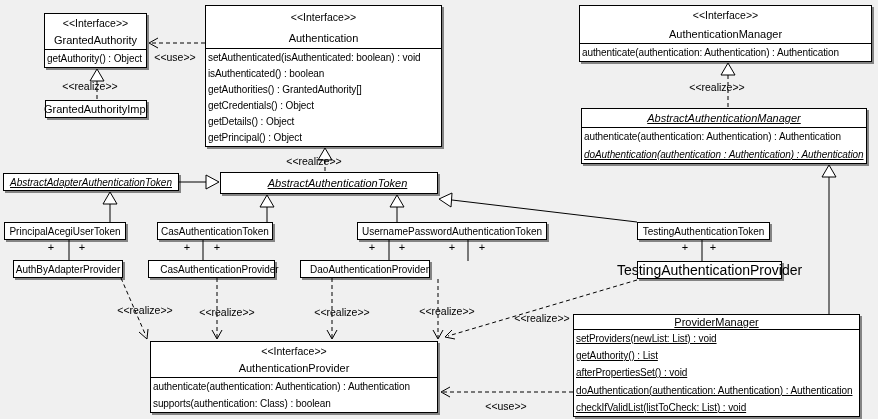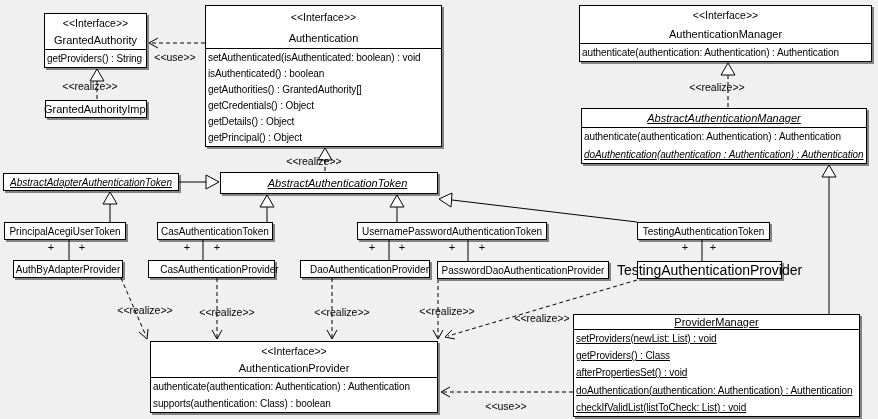--- a/index.html
+++ b/index.html
@@ -127,21 +127,21 @@
       <polyline points="450,387 441,392 450,397" fill="none" stroke="#000"></polyline>
     </g>
   </svg>
 
   <div class="box" style="left:44px;top:13px;width:103px;height:55px;">
     <div class="hdr" style="height:36px;">
       <div class="stereo">&lt;&lt;Interface&gt;&gt;</div>
       <div class="cname">GrantedAuthority</div>
     </div>
     <div class="methods">
-      <div class="m">getProviders() : String</div>
+      <div class="m">getAuthority() : Object</div>
     </div>
   </div>
 
   <div class="box c" style="left:45px;top:100px;width:102px;height:18px;">
     <div class="cname">GrantedAuthorityImpl</div>
   </div>
 
   <div class="box" style="left:205px;top:5px;width:237px;height:142px;">
     <div class="hdr" style="height:43px;">
       <div class="stereo">&lt;&lt;Interface&gt;&gt;</div>
@@ -206,23 +206,20 @@
   </div>
 
   <div class="box c" style="left:148px;top:260px;width:127px;height:18px;padding-left:16px;">
     <div class="cname" style="font-size:10px;">CasAuthenticationProvider</div>
   </div>
 
   <div class="box c" style="left:300px;top:260px;width:130px;height:18px;align-items:flex-end;">
     <div class="cname" style="font-size:10px;">DaoAuthenticationProvider</div>
   </div>
 
-  <div class="box c" style="left:437px;top:261px;width:172px;height:18px;">
-    <div class="cname" style="font-size:10px;">PasswordDaoAuthenticationProvider</div>
-  </div>
 
   <div class="box c" style="left:637px;top:261px;width:145px;height:18px;">
     <div class="cname" style="font-size:14px;">TestingAuthenticationProvider</div>
   </div>
 
   <div class="box" style="left:150px;top:341px;width:288px;height:72px;">
     <div class="hdr" style="height:36px;">
       <div class="stereo">&lt;&lt;Interface&gt;&gt;</div>
       <div class="cname">AuthenticationProvider</div>
     </div>
@@ -231,21 +228,21 @@
       <div class="m">supports(authentication: Class) : boolean</div>
     </div>
   </div>
 
   <div class="box" style="left:573px;top:314px;width:287px;height:103px;text-decoration:underline;">
     <div class="hdr" style="height:15px;">
       <div class="cname">ProviderManager</div>
     </div>
     <div class="methods of-visible">
       <div class="m">setProviders(newList: List) : void</div>
-      <div class="m">getProviders() : Class</div>
+      <div class="m">getAuthority() : List</div>
       <div class="m">afterPropertiesSet() : void</div>
       <div class="m">doAuthentication(authentication: Authentication) : Authentication</div>
       <div class="m">checkIfValidList(listToCheck: List) : void</div>
     </div>
   </div>
 
   <div class="lbl" style="left:175px;top:57px;">&lt;&lt;use&gt;&gt;</div>
   <div class="lbl" style="left:90px;top:86px;">&lt;&lt;realize&gt;&gt;</div>
   <div class="lbl" style="left:717px;top:87px;">&lt;&lt;realize&gt;&gt;</div>
   <div class="lbl" style="left:314px;top:161px;">&lt;&lt;realize&gt;&gt;</div>

